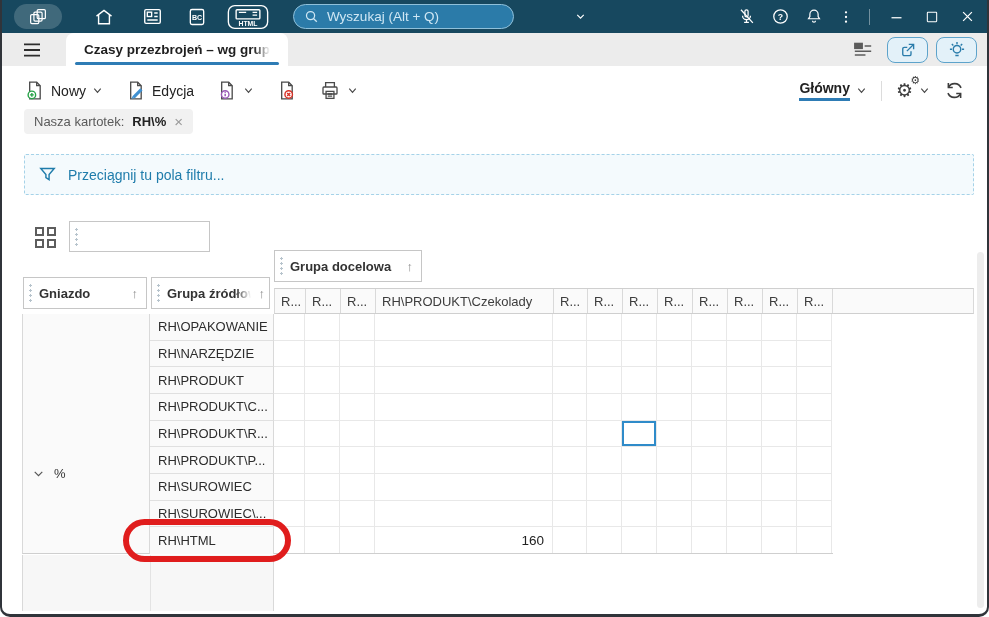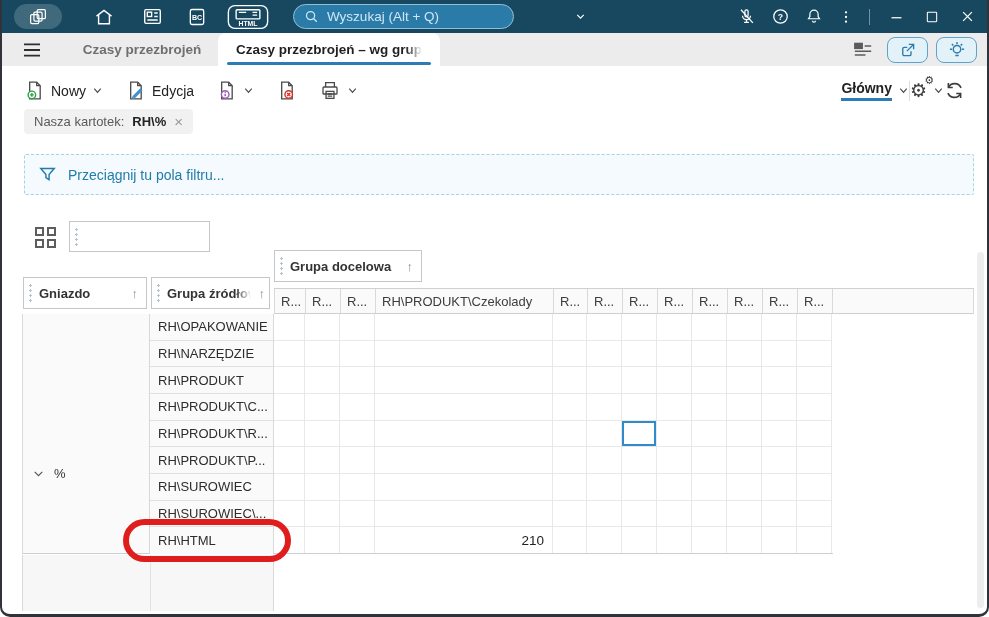--- a/index.html
+++ b/index.html
@@ -31,21 +31,21 @@
     background:linear-gradient(90deg,rgba(255,255,255,0),#fff); }
   .tab-underline{ position:absolute; left:9px; right:9px; bottom:1px; height:3px; background:#2e7cb5; border-radius:2px; }
   .tabbar-right{ margin-left:auto; display:flex; align-items:center; gap:8px; margin-right:10px; }
   .tab-btn{ width:41px; height:26px; border:1px solid #5da3cb; background:#e3f1f9; border-radius:8px;
     display:flex; align-items:center; justify-content:center; color:#2a7cab; }
 
   
   .toolbar{ display:flex; align-items:center; padding:14px 22px 0 22px; gap:22px; color:#222; font-size:14px; }
   .tbtn{ display:flex; align-items:center; gap:6px; cursor:default; }
   .chev{ color:#444; }
-  .toolbar-right{ margin-left:auto; display:flex; align-items:center; }
+  .toolbar-right{ margin-left:auto; display:flex; align-items:center; gap:14px; }
   .glowny{ font-weight:700; border-bottom:3px solid #2e7cb5; padding-bottom:2px; }
   .t-sep{ width:1px; height:20px; background:#dcdcdc; }
   .gear-wrap{ position:relative; font-size:19px; color:#3d3d3d; line-height:1; }
   .gear-small{ position:absolute; top:-6px; right:-7px; font-size:11px; }
 
   
   .chiprow{ padding:8px 0 0 22px; }
   .fchip{ display:inline-flex; align-items:center; gap:8px; height:25px; padding:0 10px;
     background:#f1f1f1; border-radius:4px; font-size:13px; color:#5a5a5a; }
   .fchip b{ color:#222; }
@@ -210,23 +210,20 @@
       </span>
     </div>
   </div>
 
   <div class="tabbar">
     <span class="hamburger">
       <svg width="20" height="16" viewBox="0 0 24 20" stroke="#2d2d2d" stroke-width="2.4">
           <path d="M2 3h20M2 10h20M2 17h20"></path>
         </svg>
     </span>
-    <div class="tab inactive">
-      <span>Czasy przezbrojeń</span>
-    </div>
     <div class="tab active">
       <span class="tlabel fade-r">Czasy przezbrojeń – wg grup</span>
       <span class="tab-underline"></span>
     </div>
     <div class="tabbar-right">
       <span style="margin-right:6px">
         <svg width="20" height="18" viewBox="0 0 24 22" fill="none" stroke="#5c5c5c" stroke-width="1.8">
           <rect x="2" y="3" width="9" height="6" fill="#5c5c5c"></rect>
             <path d="M14 6h8M2 12.5h20M2 17h13"></path>
         </svg>
@@ -526,21 +523,21 @@
         <div class="gcell" style="width: 35px;"></div>
         <div class="gcell" style="width: 35px;"></div>
         <div class="gcell" style="width: 35px;"></div>
         <div class="gcell" style="width: 35px;"></div>
         <div class="gcell" style="width: 35px;"></div>
       </div>
       <div class="grow">
         <div class="gcell" style="width: 31px;"></div>
         <div class="gcell" style="width: 35px;"></div>
         <div class="gcell" style="width: 35px;"></div>
-        <div class="gcell" style="width: 178px;">210</div>
+        <div class="gcell" style="width: 178px;">160</div>
         <div class="gcell" style="width: 34px;"></div>
         <div class="gcell" style="width: 35px;"></div>
         <div class="gcell" style="width: 35px;"></div>
         <div class="gcell" style="width: 35px;"></div>
         <div class="gcell" style="width: 35px;"></div>
         <div class="gcell" style="width: 35px;"></div>
         <div class="gcell" style="width: 35px;"></div>
         <div class="gcell" style="width: 35px;"></div>
       </div>
     </div>

